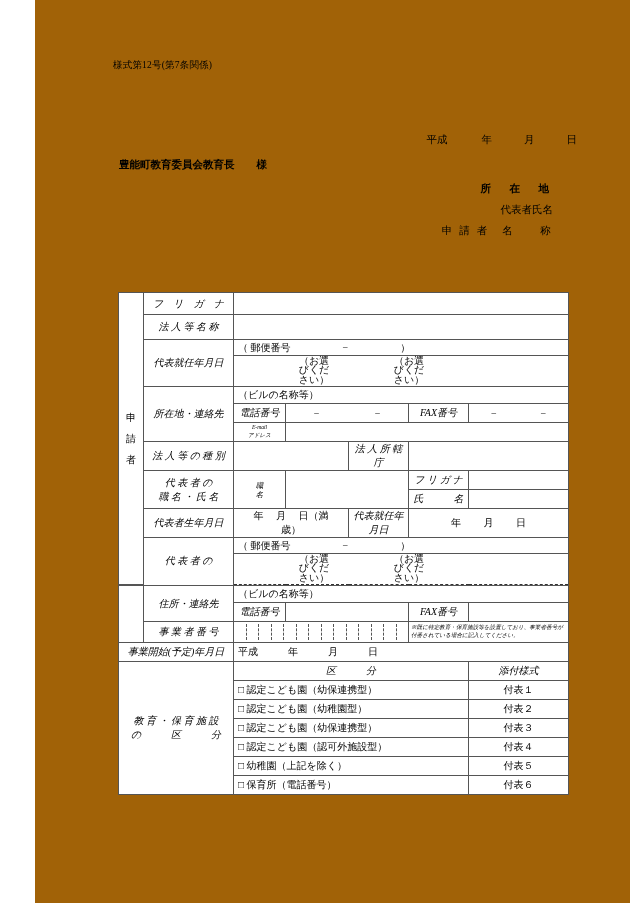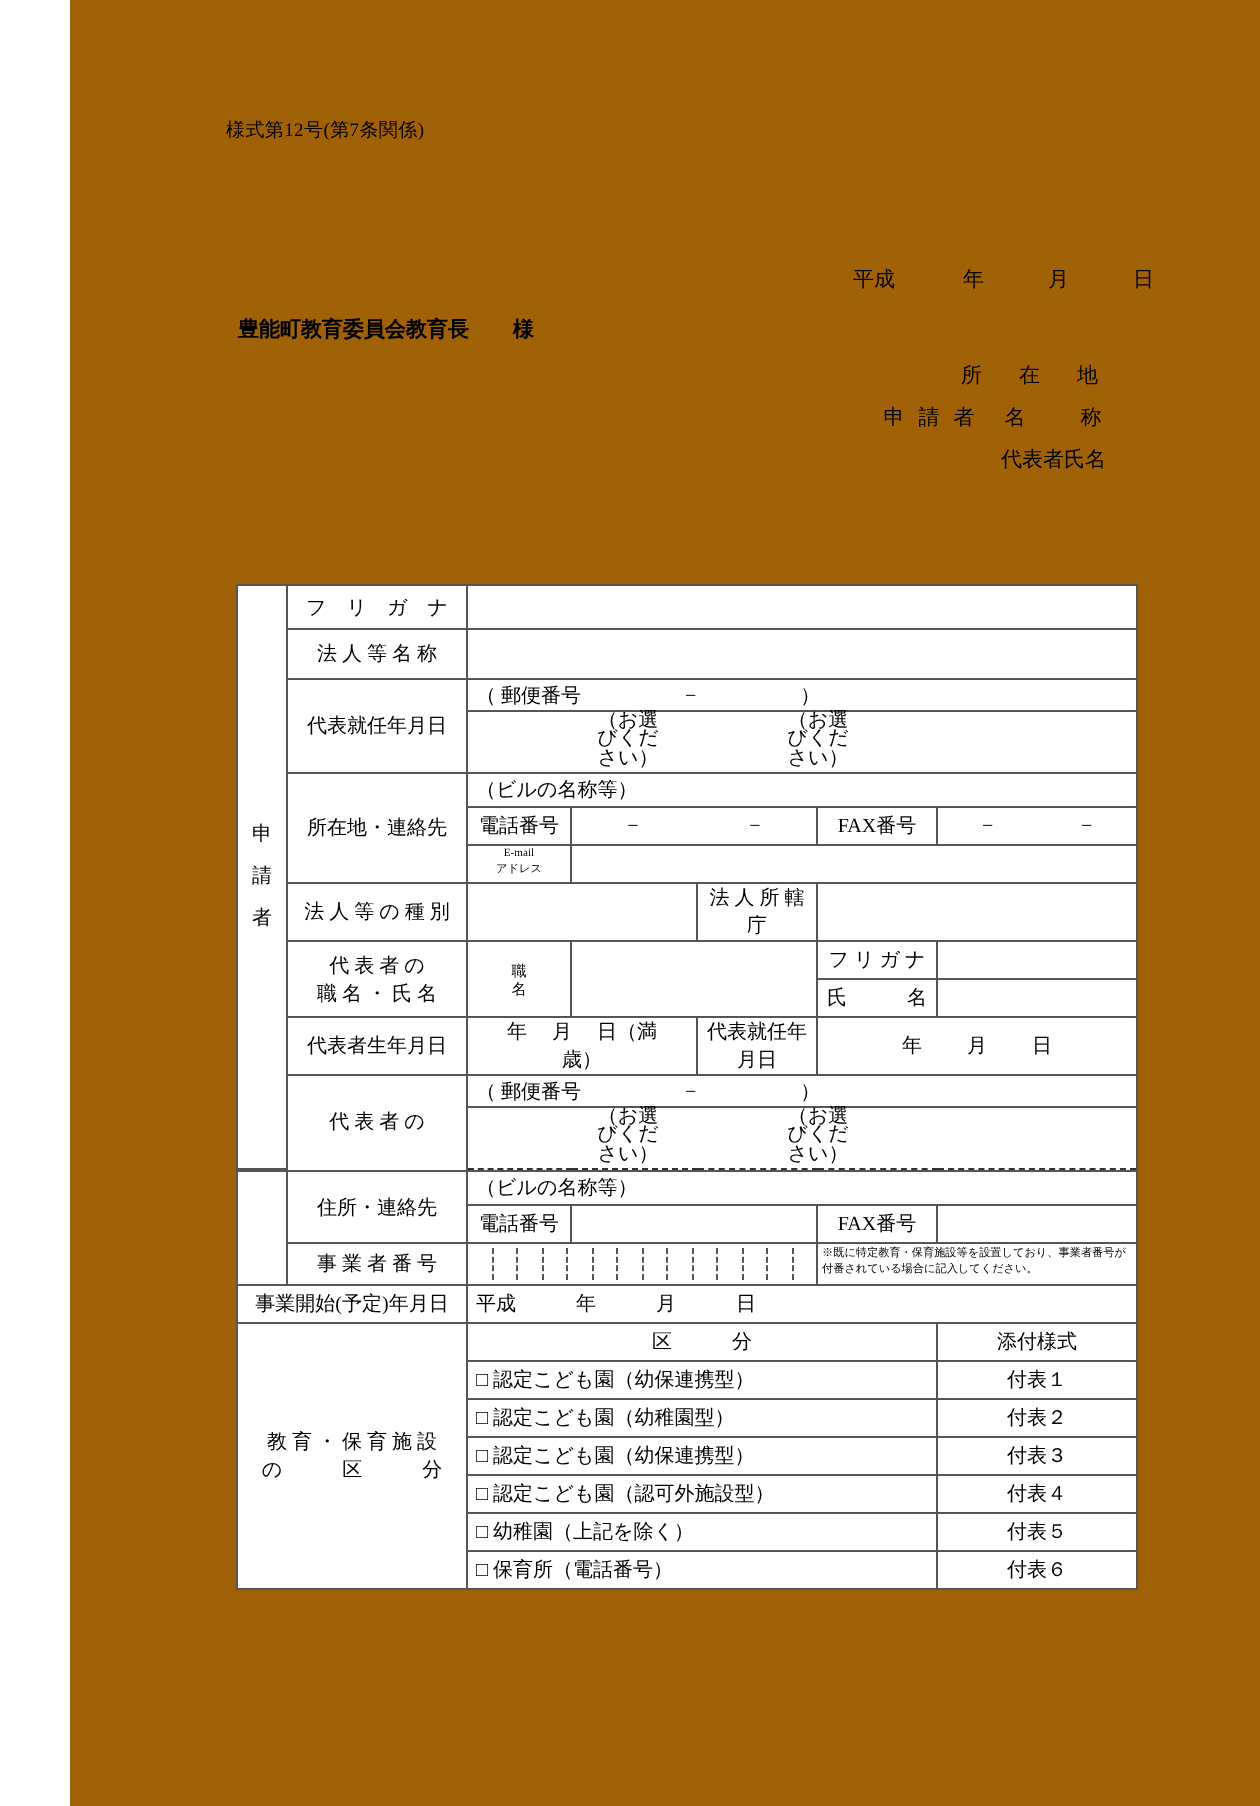--- a/index.html
+++ b/index.html
@@ -72,21 +72,21 @@
     line-height: 21px;
     white-space: nowrap;
   }
   .applicant-block .row { display: block; }
   .applicant-block .seal {
     position: absolute;
     right: -105px;
     top: 42px;
     font-size: 10.5px;
   }
-  .sparse { letter-spacing: 4px; }
+  .sparse { letter-spacing: 4px; font-weight: bold; }
   .sparse2 { letter-spacing: 2.2px; }
 
   .intro {
     position: absolute;
     left: 80px;
     top: 258px;
     width: 458px;
     font-size: 10.2px;
     line-height: 15px;
     text-indent: 14px;
@@ -108,20 +108,21 @@
   table.form td {
     border: 1px solid #555555;
     padding: 0;
     vertical-align: middle;
     background: #ffffff;
     height: 18px;
   }
   td.gray {
     background: #c9c9c9;
     text-align: center;
+    font-style: italic;
   }
   td.vlabel {
     background: #c9c9c9;
     text-align: center;
     font-size: 10px;
     line-height: 21px;
     width: 25px;
   }
   td.vlabel .vtxt { display: block; }
   .c { text-align: center; }
@@ -182,22 +183,22 @@
   <div class="date-line">
     <span>平成</span><span class="sp"></span><span>年</span><span class="sp2"></span><span>月</span><span class="sp2"></span><span>日</span>
   </div>
 
   <div class="addressee">
     <span>豊能町教育委員会教育長</span><span class="gap"></span><span>様</span>
   </div>
 
   <div class="applicant-block">
     <span class="row sparse">所　在　地</span>
+    <span class="row">代表者氏名</span>
     <span class="row sparse2">申 請 者　名　　称</span>
-    <span class="row">代表者氏名</span>
     <span class="seal">印</span>
   </div>
 
 
   <div class="tbl-wrap">
     <table class="form">
       <colgroup>
         <col style="width:25px">
         <col style="width:90px">
         <col style="width:52px">

